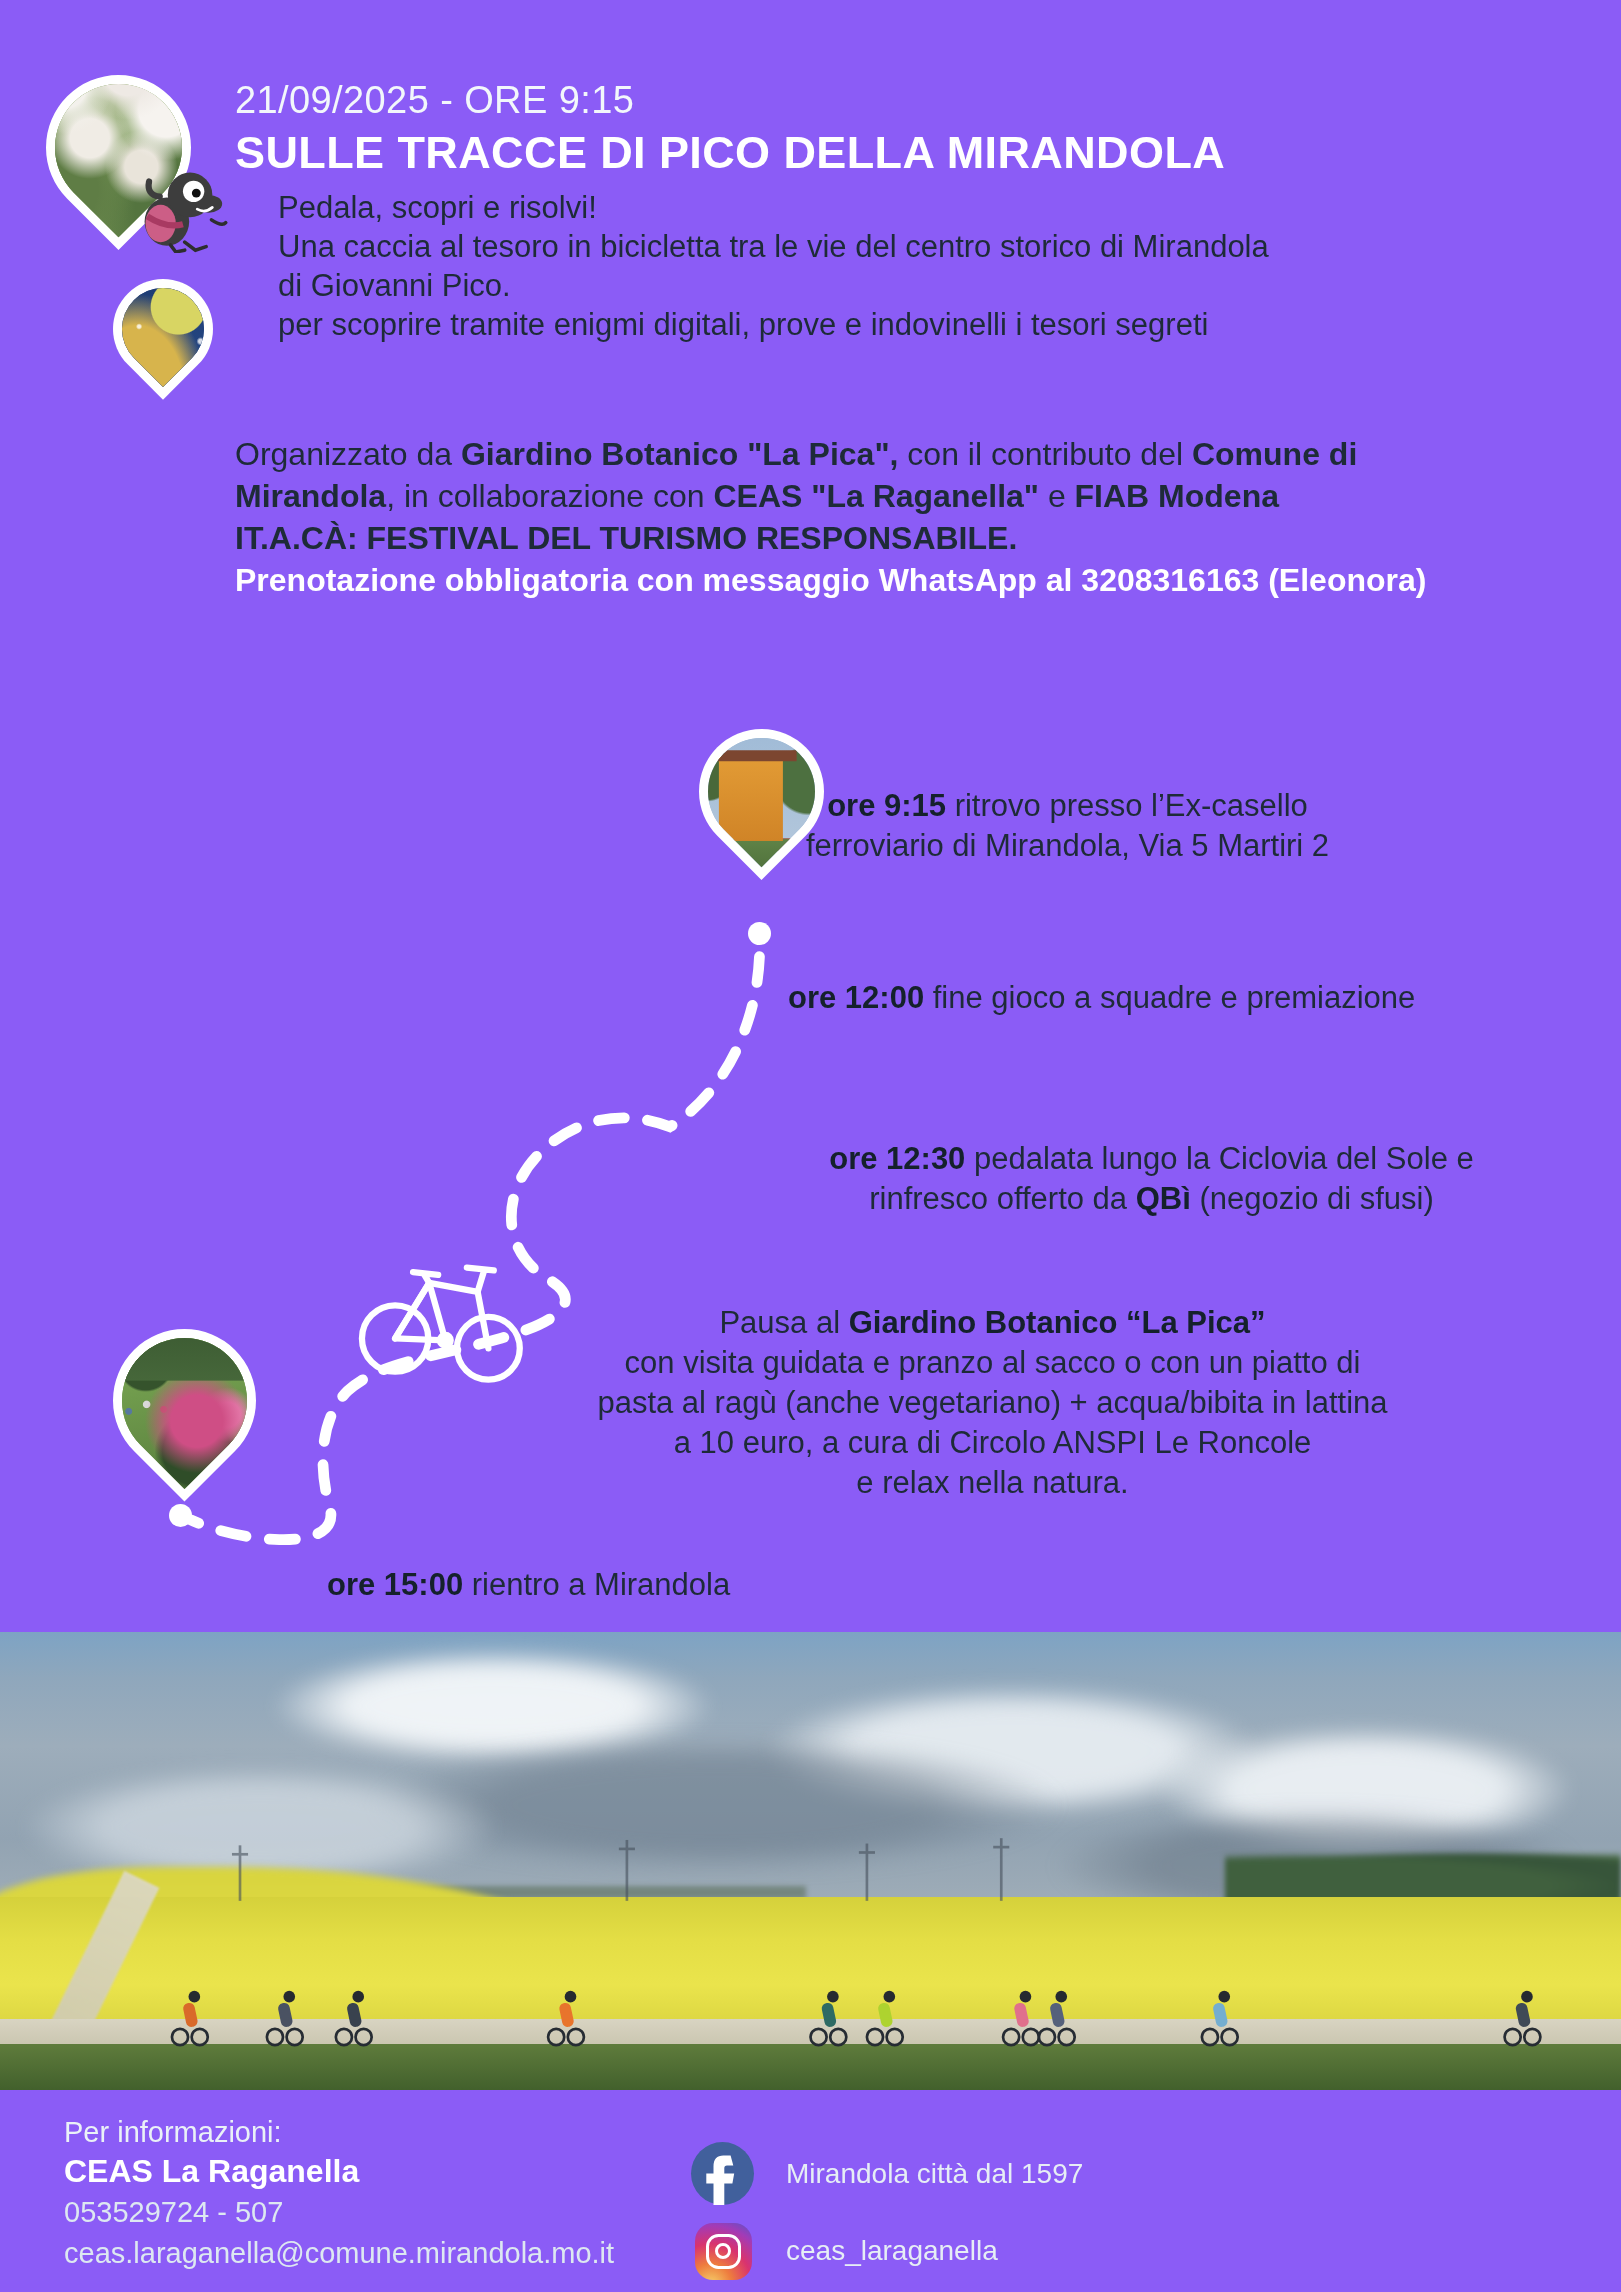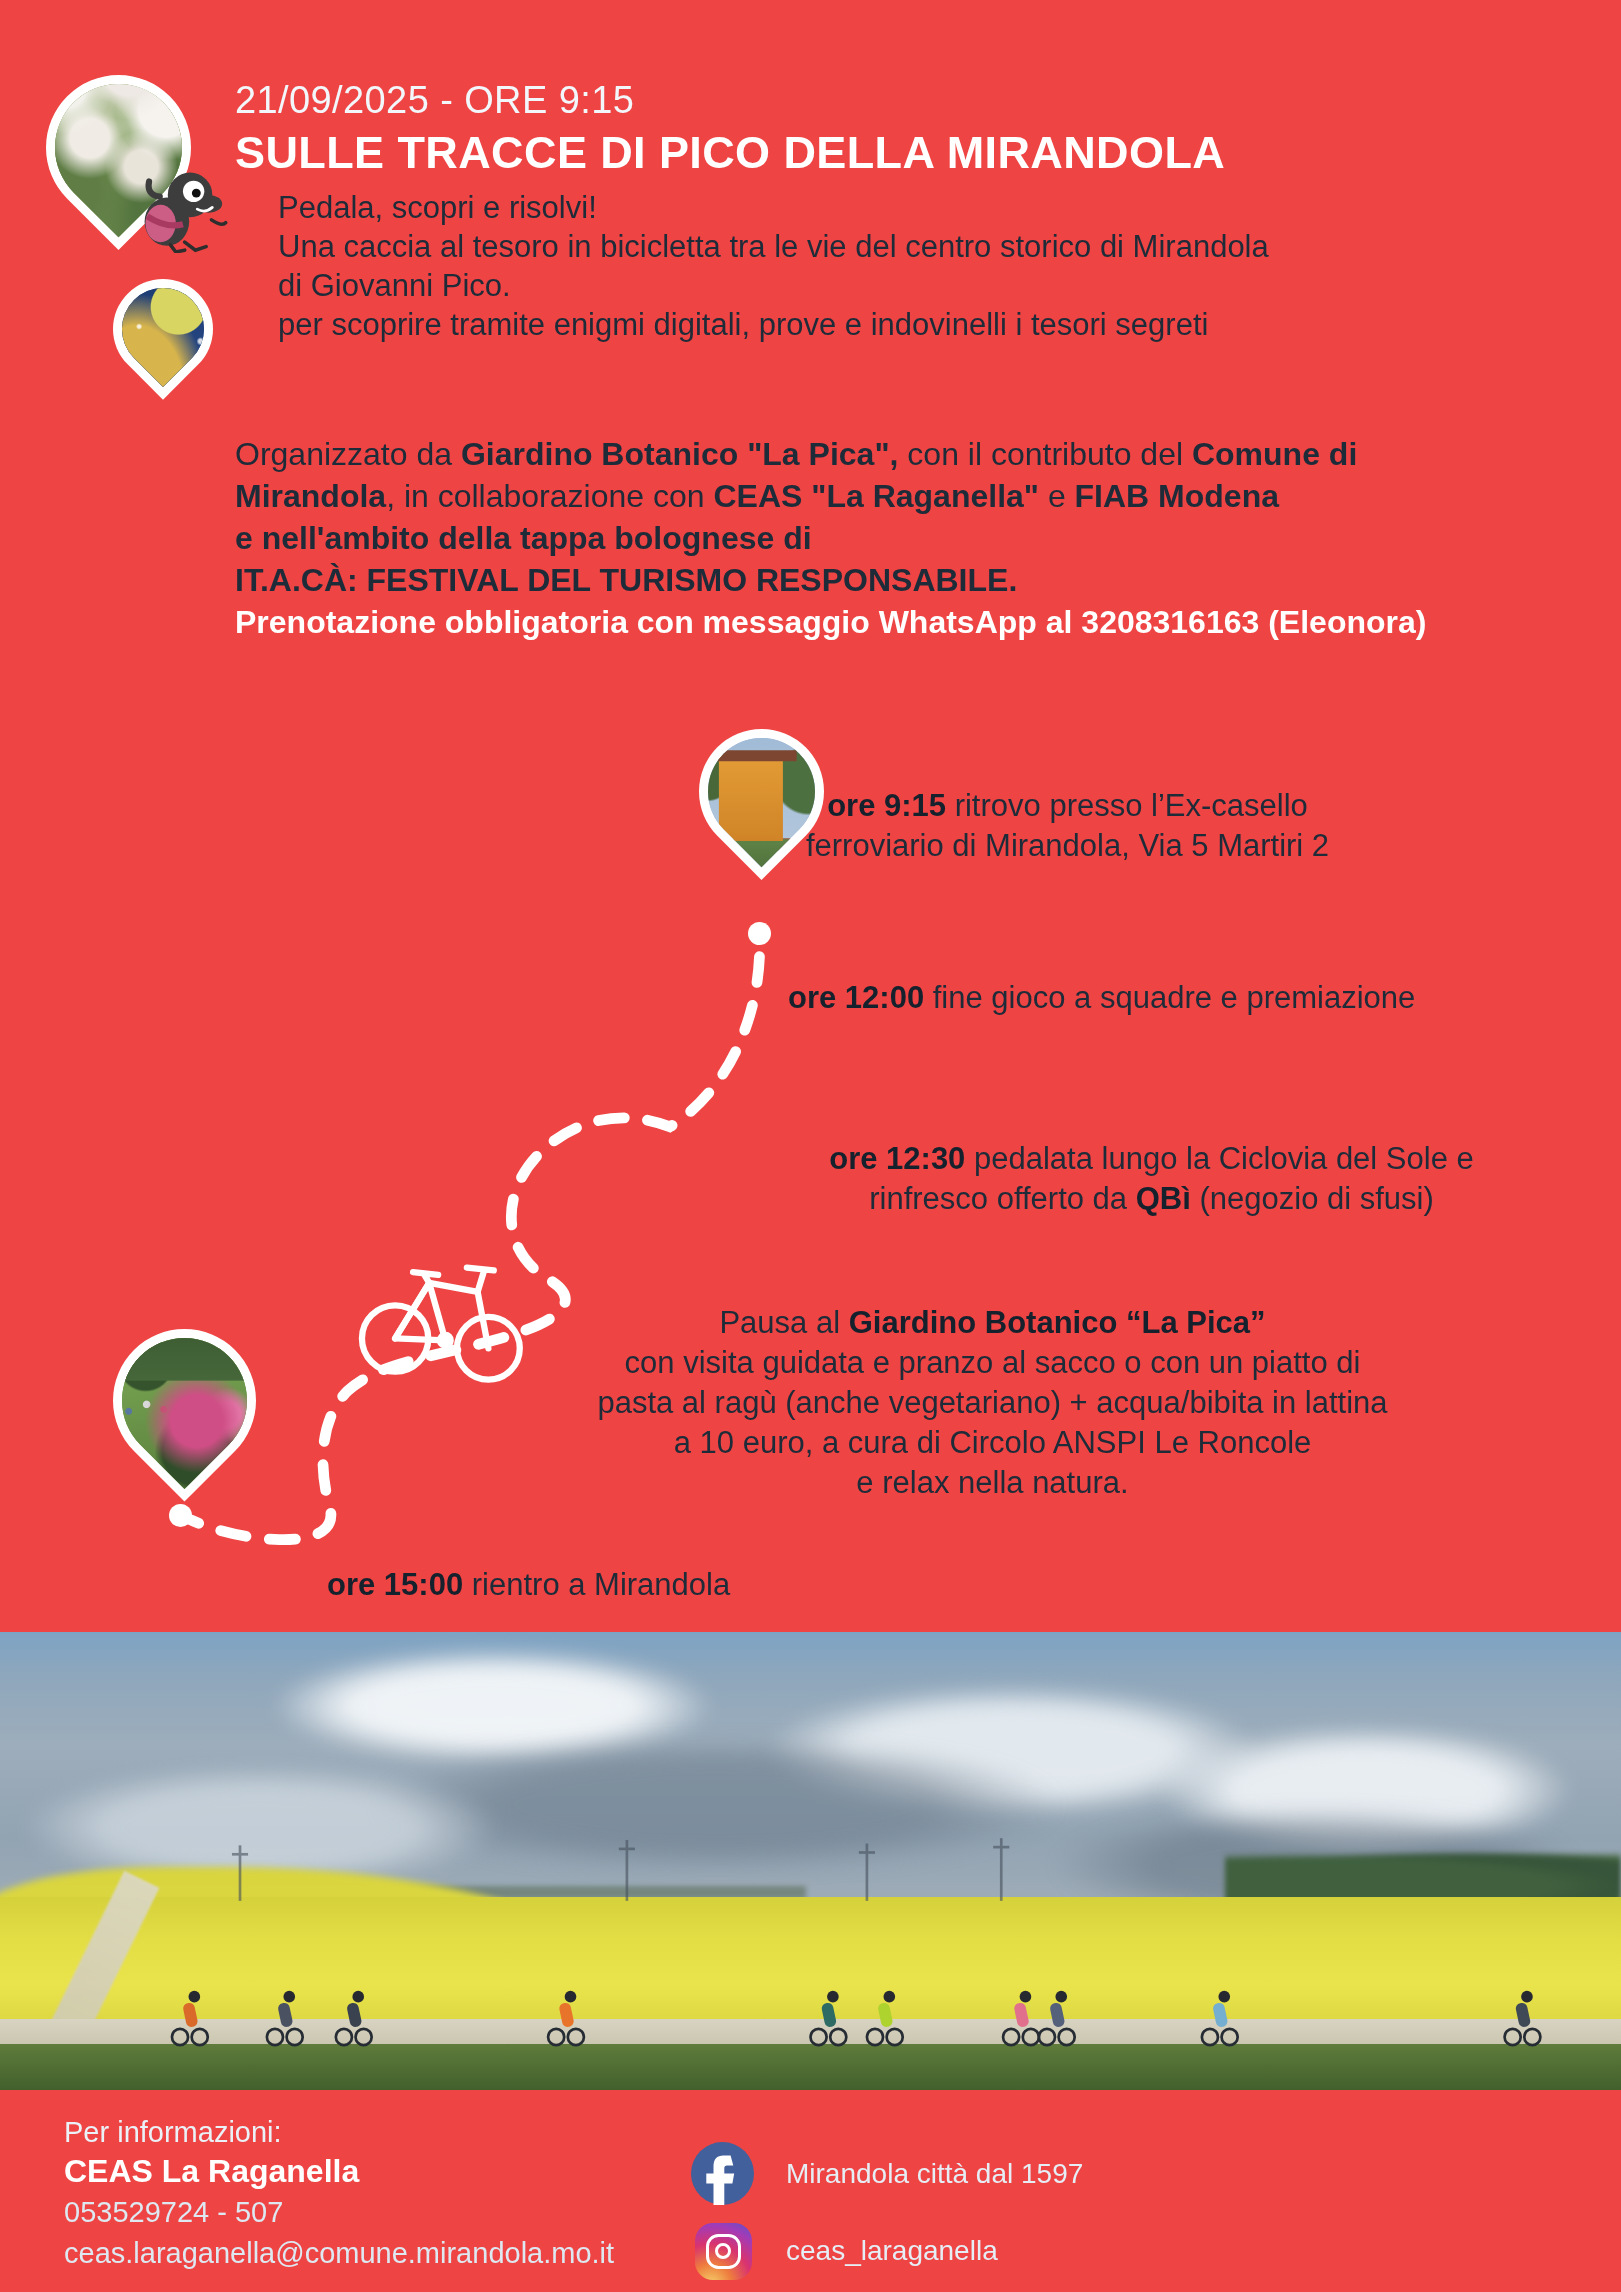--- a/index.html
+++ b/index.html
@@ -1,16 +1,16 @@
 <!DOCTYPE html>
 <html style="font-size:14.3px"><head>
 <meta charset="utf-8">
 <style>
   html,body{margin:0;padding:0;background:#6a9bc9;}
-  .canvas{position:relative;width:1621px;height:2293px;background:#ef4444;overflow:hidden;
+  .canvas{position:relative;width:1621px;height:2293px;background:#8b5cf6;overflow:hidden;
           font-family:"Liberation Sans",sans-serif;}
   .abs{position:absolute;}
 
   
   .date{left:235px;top:79px;font-size:38px;color:#f2f7fb;letter-spacing:0.4px;}
   .title{left:235px;top:127px;font-size:45px;font-weight:bold;color:#ffffff;letter-spacing:0.4px;}
   .intro{left:235px;top:188px;font-size:31px;line-height:39px;color:#1e2b38;margin-left:43px;}
   .org{left:235px;top:433px;font-size:32px;line-height:42px;color:#1e2b38;}
   .org b{font-weight:bold;}
   .booking{color:#ffffff;font-weight:bold;}
@@ -186,21 +186,20 @@
   <div class="abs intro">
     <div>Pedala, scopri e risolvi!</div>
     <div>Una caccia al tesoro in bicicletta tra le vie del centro storico di Mirandola</div>
     <div>di Giovanni Pico.</div>
     <div>per scoprire tramite enigmi digitali, prove e indovinelli i tesori segreti</div>
   </div>
 
   <div class="abs org">
     <div><span>Organizzato da </span><b>Giardino Botanico "La Pica",</b><span> con il contributo del </span><b>Comune di</b></div>
     <div><b>Mirandola</b><span>, in collaborazione con </span><b>CEAS "La Raganella"</b><span> e </span><b>FIAB Modena</b></div>
-    <div><b>e nell'ambito della tappa bolognese di</b></div>
     <div><b>IT.A.CÀ: FESTIVAL DEL TURISMO RESPONSABILE.</b></div>
     <div class="booking">Prenotazione obbligatoria con messaggio WhatsApp al 3208316163 (Eleonora)</div>
   </div>
 
   <div class="abs sched s1">
     <div><b>ore 9:15</b><span> ritrovo presso l’Ex-casello</span></div>
     <div>ferroviario di Mirandola, Via 5 Martiri 2</div>
   </div>
   <div class="abs sched s2">
     <b>ore 12:00</b><span> fine gioco a squadre e premiazione</span>

